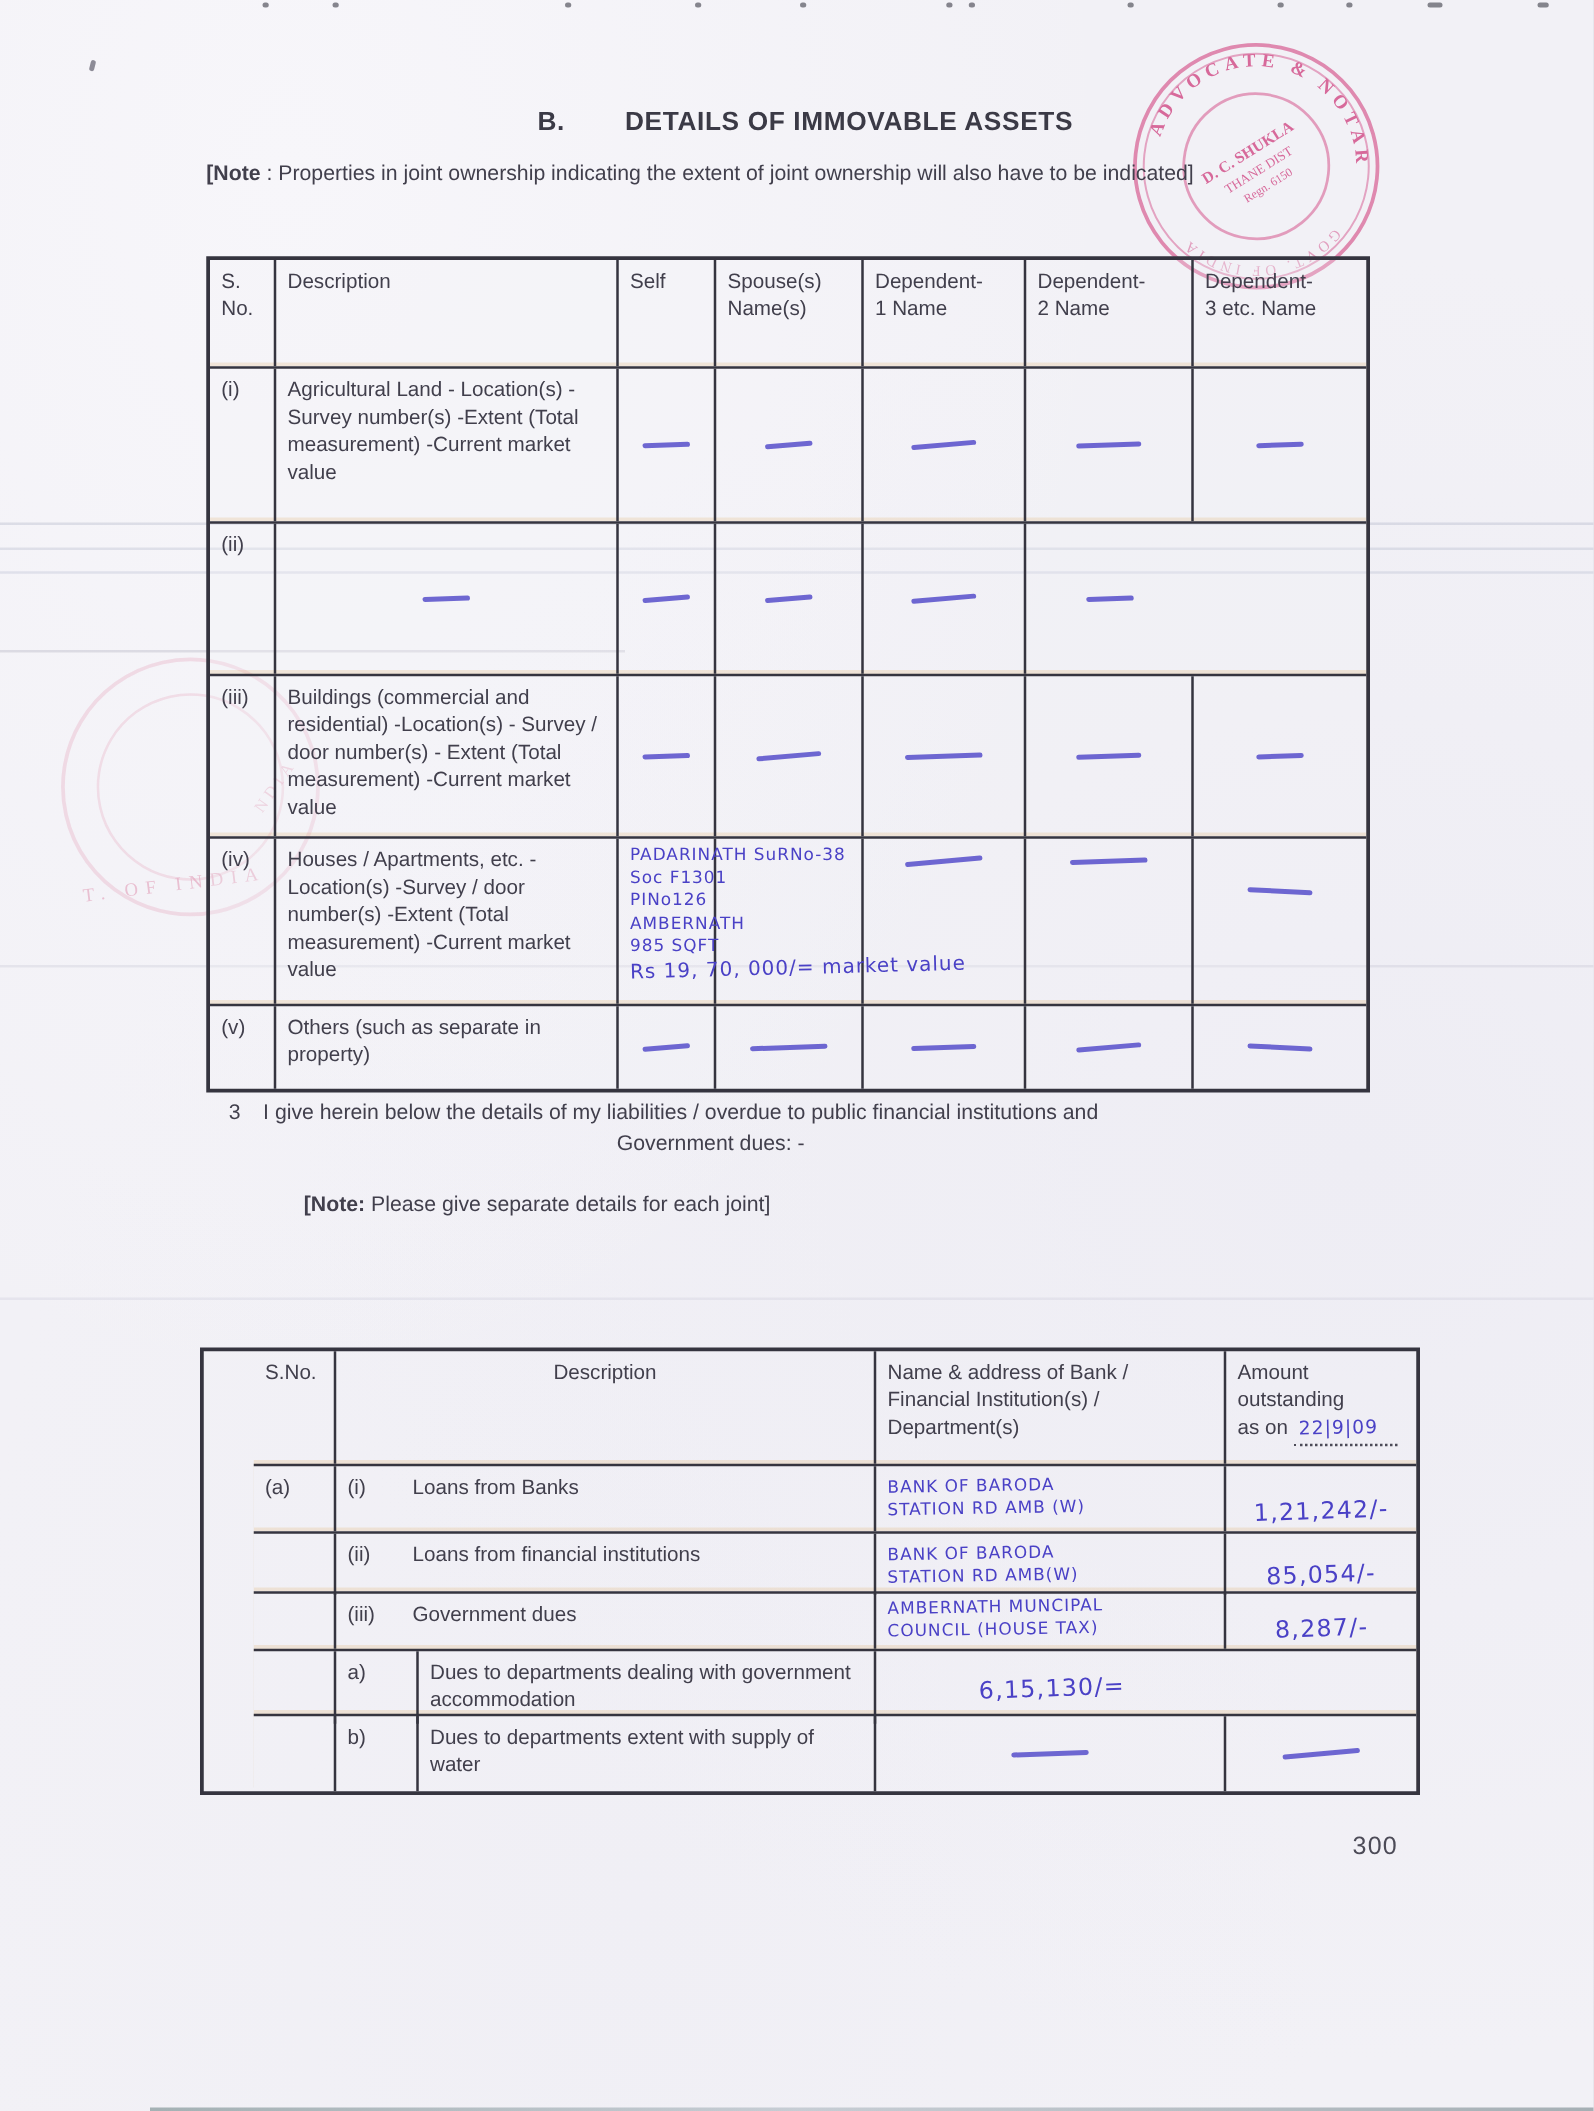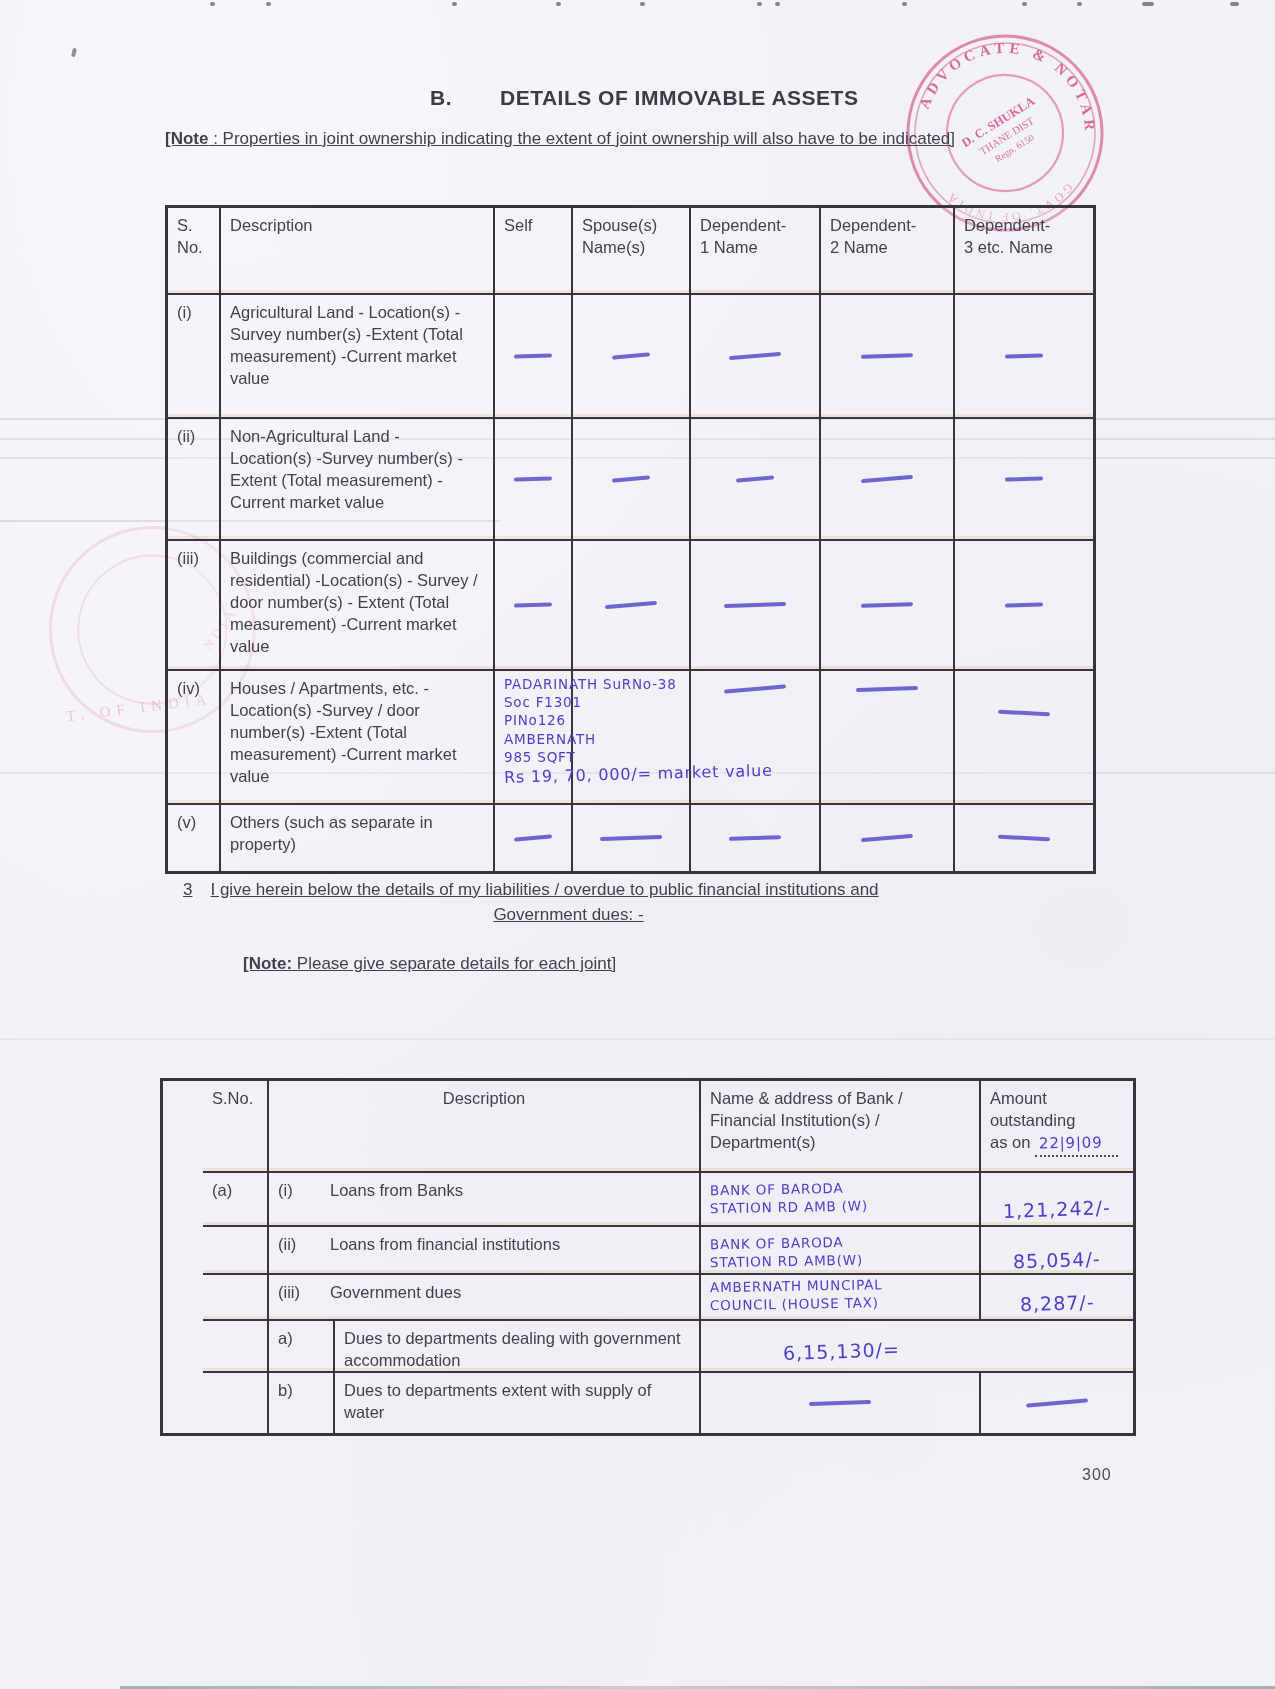--- a/index.html
+++ b/index.html
@@ -9,38 +9,38 @@
     margin:0 auto;
     background:
       radial-gradient(ellipse at 18% 8%, #f7f6fa 0%, rgba(247,246,250,0) 45%),
       radial-gradient(ellipse at 85% 55%, #eeedf4 0%, rgba(238,237,244,0) 55%),
       radial-gradient(ellipse at 40% 90%, #f0eff5 0%, rgba(240,239,245,0) 50%),
       #f2f1f6;
     overflow:hidden;
     font-family:"Liberation Sans", sans-serif;
     color:#413f4c;
   }
-  .printed{color:#413f4c;text-decoration:underline;}
+  .printed{color:#413f4c;}
   
   .tick{position:absolute;top:2px;height:4px;width:5px;background:#56555f;border-radius:2px;opacity:.7;}
   .apost{position:absolute;left:72px;top:48px;width:4px;height:9px;background:#6a6875;border-radius:2px;transform:rotate(14deg);opacity:.75;}
   .crease{position:absolute;left:0;height:2px;width:100%;}
   .bottom-edge{position:absolute;left:120px;bottom:0;width:1155px;height:3px;
     background:linear-gradient(90deg, rgba(70,100,100,.45) 0%, rgba(120,140,150,.35) 45%, rgba(90,110,115,.5) 100%);}
   
   .title-row{position:absolute;left:430px;top:86px;display:flex;gap:48px;
     font-size:21px;font-weight:bold;letter-spacing:.5px;color:#3b3a46;}
   .owner-note{position:absolute;left:165px;top:126px;width:928px;
     font-size:17px;line-height:1.55;text-align:justify;}
   .owner-note b{font-weight:bold;}
   .para3{position:absolute;left:183px;top:878px;display:flex;gap:18px;font-size:17px;line-height:1.45;}
   .para3 .num{font-weight:bold;font-weight:normal;}
   .para3 .l2{margin-left:48px;text-align:center;}
   .note2{position:absolute;left:243px;top:954px;font-size:17px;}
-  .page-number{position:absolute;left:1082px;top:1466px;font-size:16px;color:#4c4b57;letter-spacing:1px;}
+  .page-number{position:absolute;left:1082px;top:1466px;font-size:20px;color:#4c4b57;letter-spacing:1px;}
   
   :root{--bd:#35343f;}
   .t1{position:absolute;left:165px;top:205px;width:925px;border:3px solid var(--bd);background:rgba(244,243,248,.25);}
   .t1-row{display:grid;grid-template-columns:53px 274px 78px 118px 130px 134px 138px;}
   .t1-row + .t1-row{border-top:2px solid var(--bd);box-shadow:0 -3px 0 rgba(216,148,52,.16);}
   .t2{position:absolute;left:160px;top:1078px;width:930px;border:3px solid var(--bd);padding-left:40px;}
   .t2-row{display:grid;grid-template-columns:66px 66px 366px 280px 152px;}
   .t2-row + .t2-row{border-top:2px solid var(--bd);box-shadow:0 -3px 0 rgba(216,148,52,.16);}
   .cell{padding:7px 9px;font-size:16.5px;line-height:1.33;overflow:visible;box-sizing:border-box;}
   .b-r{border-right:2px solid var(--bd);}
@@ -165,21 +165,20 @@
       <div class="cell b-r dashcell">
           <span class="ink-dash rB"></span>
         </div>
       <div class="cell dashcell">
           <span class="ink-dash w40 rB"></span>
         </div>
     </div>
 
     <div class="t1-row" style="height:120px">
       <div class="cell b-r">(ii)</div>
-      <div class="cell b-r">Non-Agricultural Land - Location(s) -Survey number(s) -Extent (Total measurement) -Current market value</div>
       <div class="cell b-r dashcell">
           <span class="ink-dash w40 rB"></span>
         </div>
       <div class="cell b-r dashcell">
           <span class="ink-dash w40 rA"></span>
         </div>
       <div class="cell b-r dashcell">
           <span class="ink-dash w40 rA"></span>
         </div>
       <div class="cell b-r dashcell">

